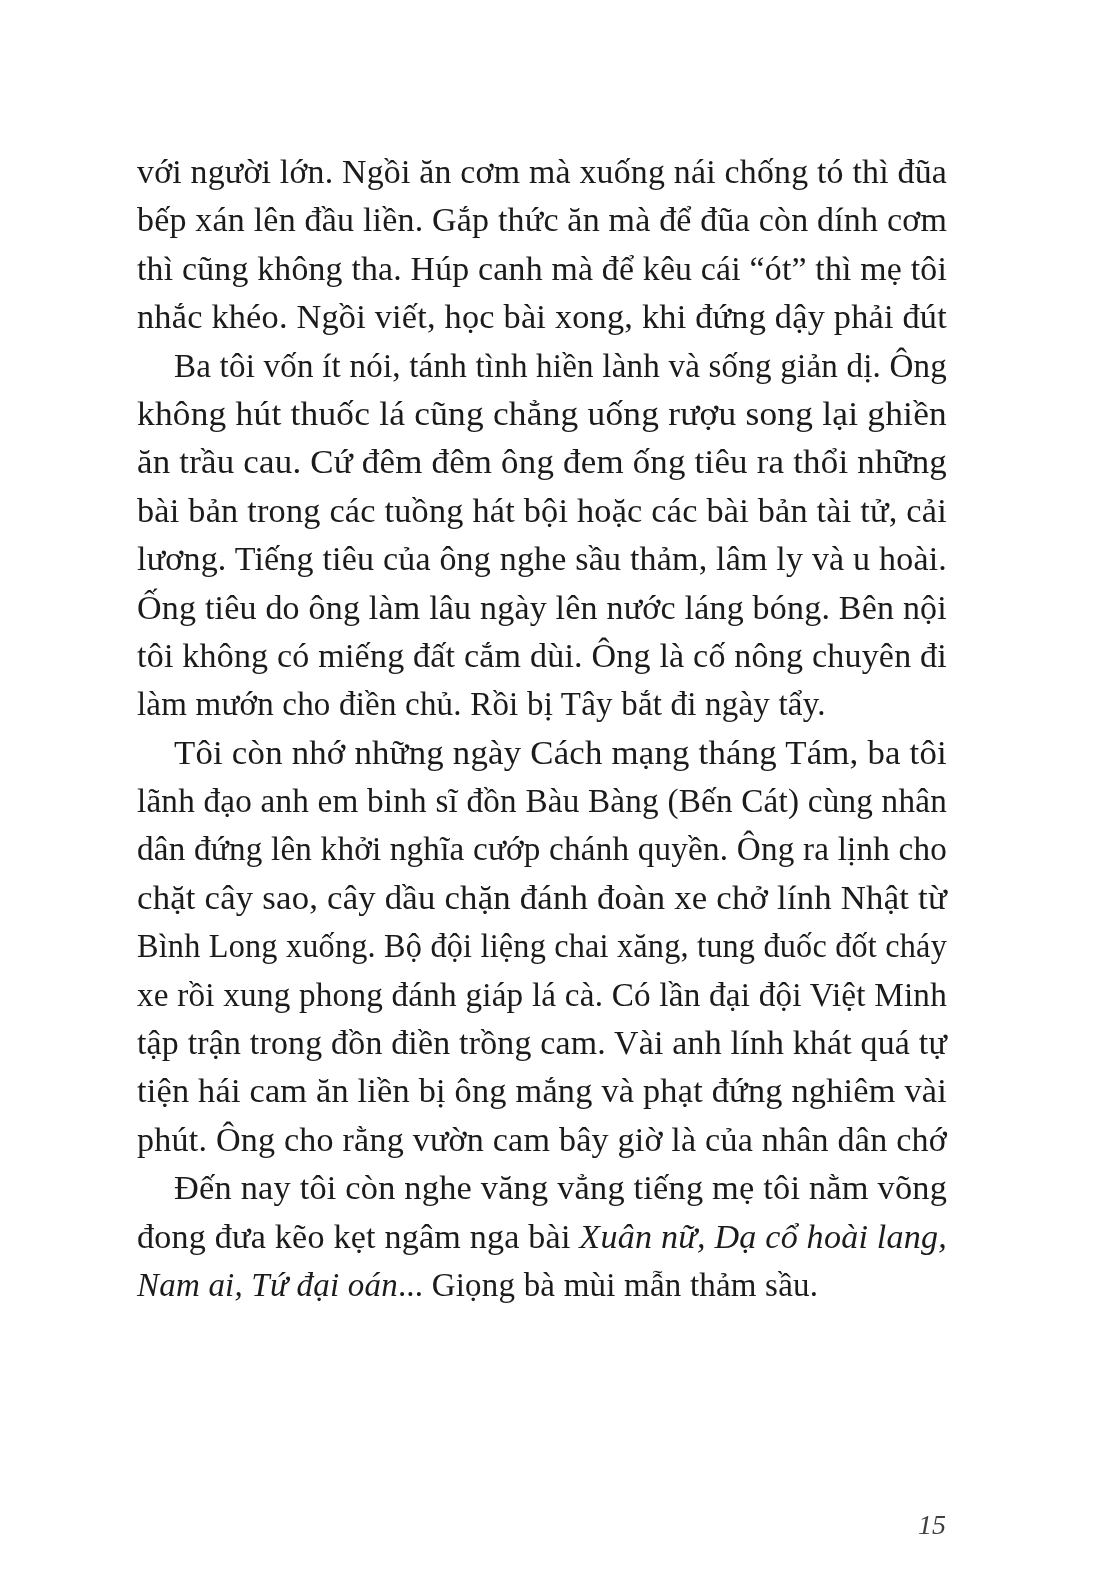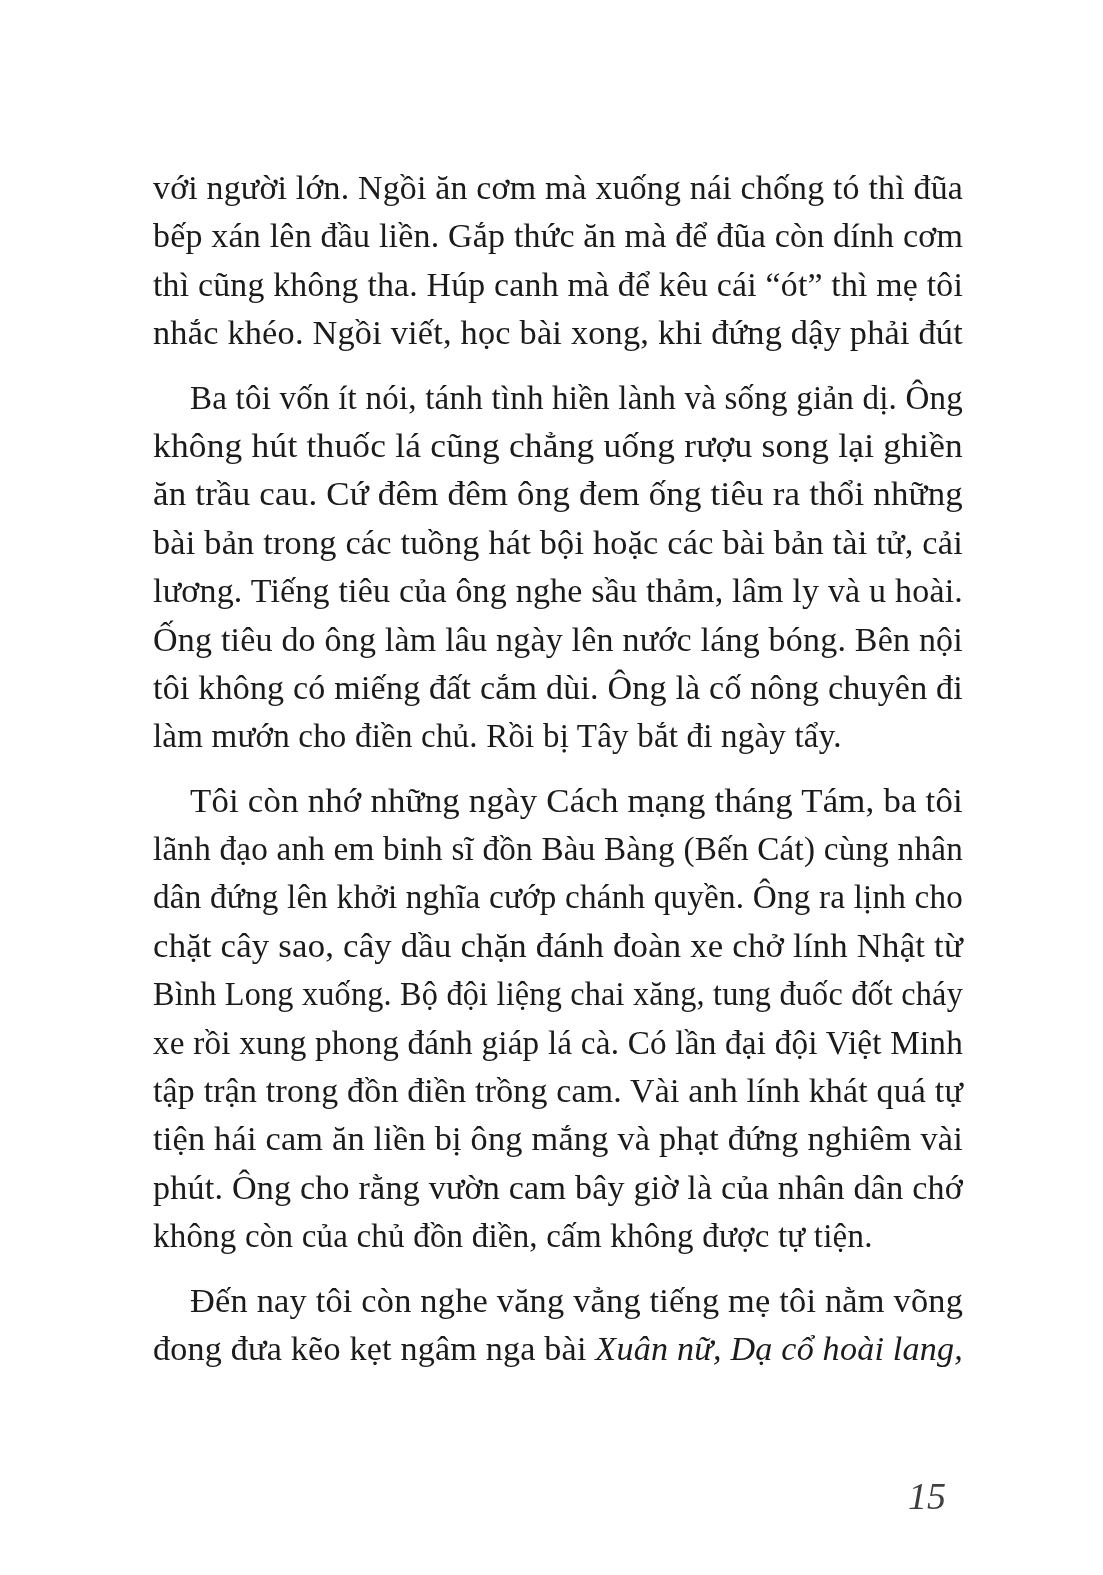--- a/index.html
+++ b/index.html
@@ -17,43 +17,43 @@
   .text-block {
     position: absolute;
     left: 137px;
     top: 148px;
     width: 810px;
     font-size: 33px;
     color: #1b1b1b;
     letter-spacing: 0.2px;
   }
   .paragraph {
-    margin: 16px;
+    margin: 0;
     padding: 0;
   }
   .line {
     height: 48.4px;
     line-height: 48.4px;
     white-space: nowrap;
     width: max-content;
     transform-origin: 0 50%;
   }
   .line.indent {
     margin-left: 37px;
   }
   .line .it {
     font-style: italic;
   }
   .page-number {
     position: absolute;
-    top: 1474px;
+    top: 1509px;
     left: 860px;
     width: 86px;
     text-align: right;
-    font-size: 38px;
+    font-size: 28px;
     font-style: italic;
     color: #3f3f3f;
   }
 </style>
 </head>
 <body>
 
 <main class="text-block">
     <div class="paragraph">
       <div class="line" style="transform: scaleX(1.0266);"><span>với người lớn. Ngồi ăn cơm mà xuống nái chống tó thì đũa</span></div>
@@ -74,21 +74,21 @@
     <div class="paragraph">
       <div class="line indent" style="transform: scaleX(1.0545);"><span>Tôi còn nhớ những ngày Cách mạng tháng Tám, ba tôi</span></div>
       <div class="line" style="transform: scaleX(1.0063);"><span>lãnh đạo anh em binh sĩ đồn Bàu Bàng (Bến Cát) cùng nhân</span></div>
       <div class="line" style="transform: scaleX(1.0049);"><span>dân đứng lên khởi nghĩa cướp chánh quyền. Ông ra lịnh cho</span></div>
       <div class="line" style="transform: scaleX(1.0526);"><span>chặt cây sao, cây dầu chặn đánh đoàn xe chở lính Nhật từ</span></div>
       <div class="line" style="transform: scaleX(0.9777);"><span>Bình Long xuống. Bộ đội liệng chai xăng, tung đuốc đốt cháy</span></div>
       <div class="line" style="transform: scaleX(1.0065);"><span>xe rồi xung phong đánh giáp lá cà. Có lần đại đội Việt Minh</span></div>
       <div class="line" style="transform: scaleX(1.0268);"><span>tập trận trong đồn điền trồng cam. Vài anh lính khát quá tự</span></div>
       <div class="line" style="transform: scaleX(1.0401);"><span>tiện hái cam ăn liền bị ông mắng và phạt đứng nghiêm vài</span></div>
       <div class="line" style="transform: scaleX(1.033);"><span>phút. Ông cho rằng vườn cam bây giờ là của nhân dân chớ</span></div>
-      <div class="line par-last"><span>không còn của chủ đồn điền, cấm không được tự tiện.</span></div>
     </div>
     <div class="paragraph">
       <div class="line indent" style="transform: scaleX(1.0409);"><span>Đến nay tôi còn nghe văng vẳng tiếng mẹ tôi nằm võng</span></div>
       <div class="line" style="transform: scaleX(1.0335);"><span>đong đưa kẽo kẹt ngâm nga bài </span><span class="it">Xuân nữ, Dạ cổ hoài lang,</span></div>
+      <div class="line par-last"><span class="it">Nam ai, Tứ đại oán</span><span>... Giọng bà mùi mẫn thảm sầu.</span></div>
     </div>
   </main>
 
 <div class="page-number">15</div>
 
 </body></html>

